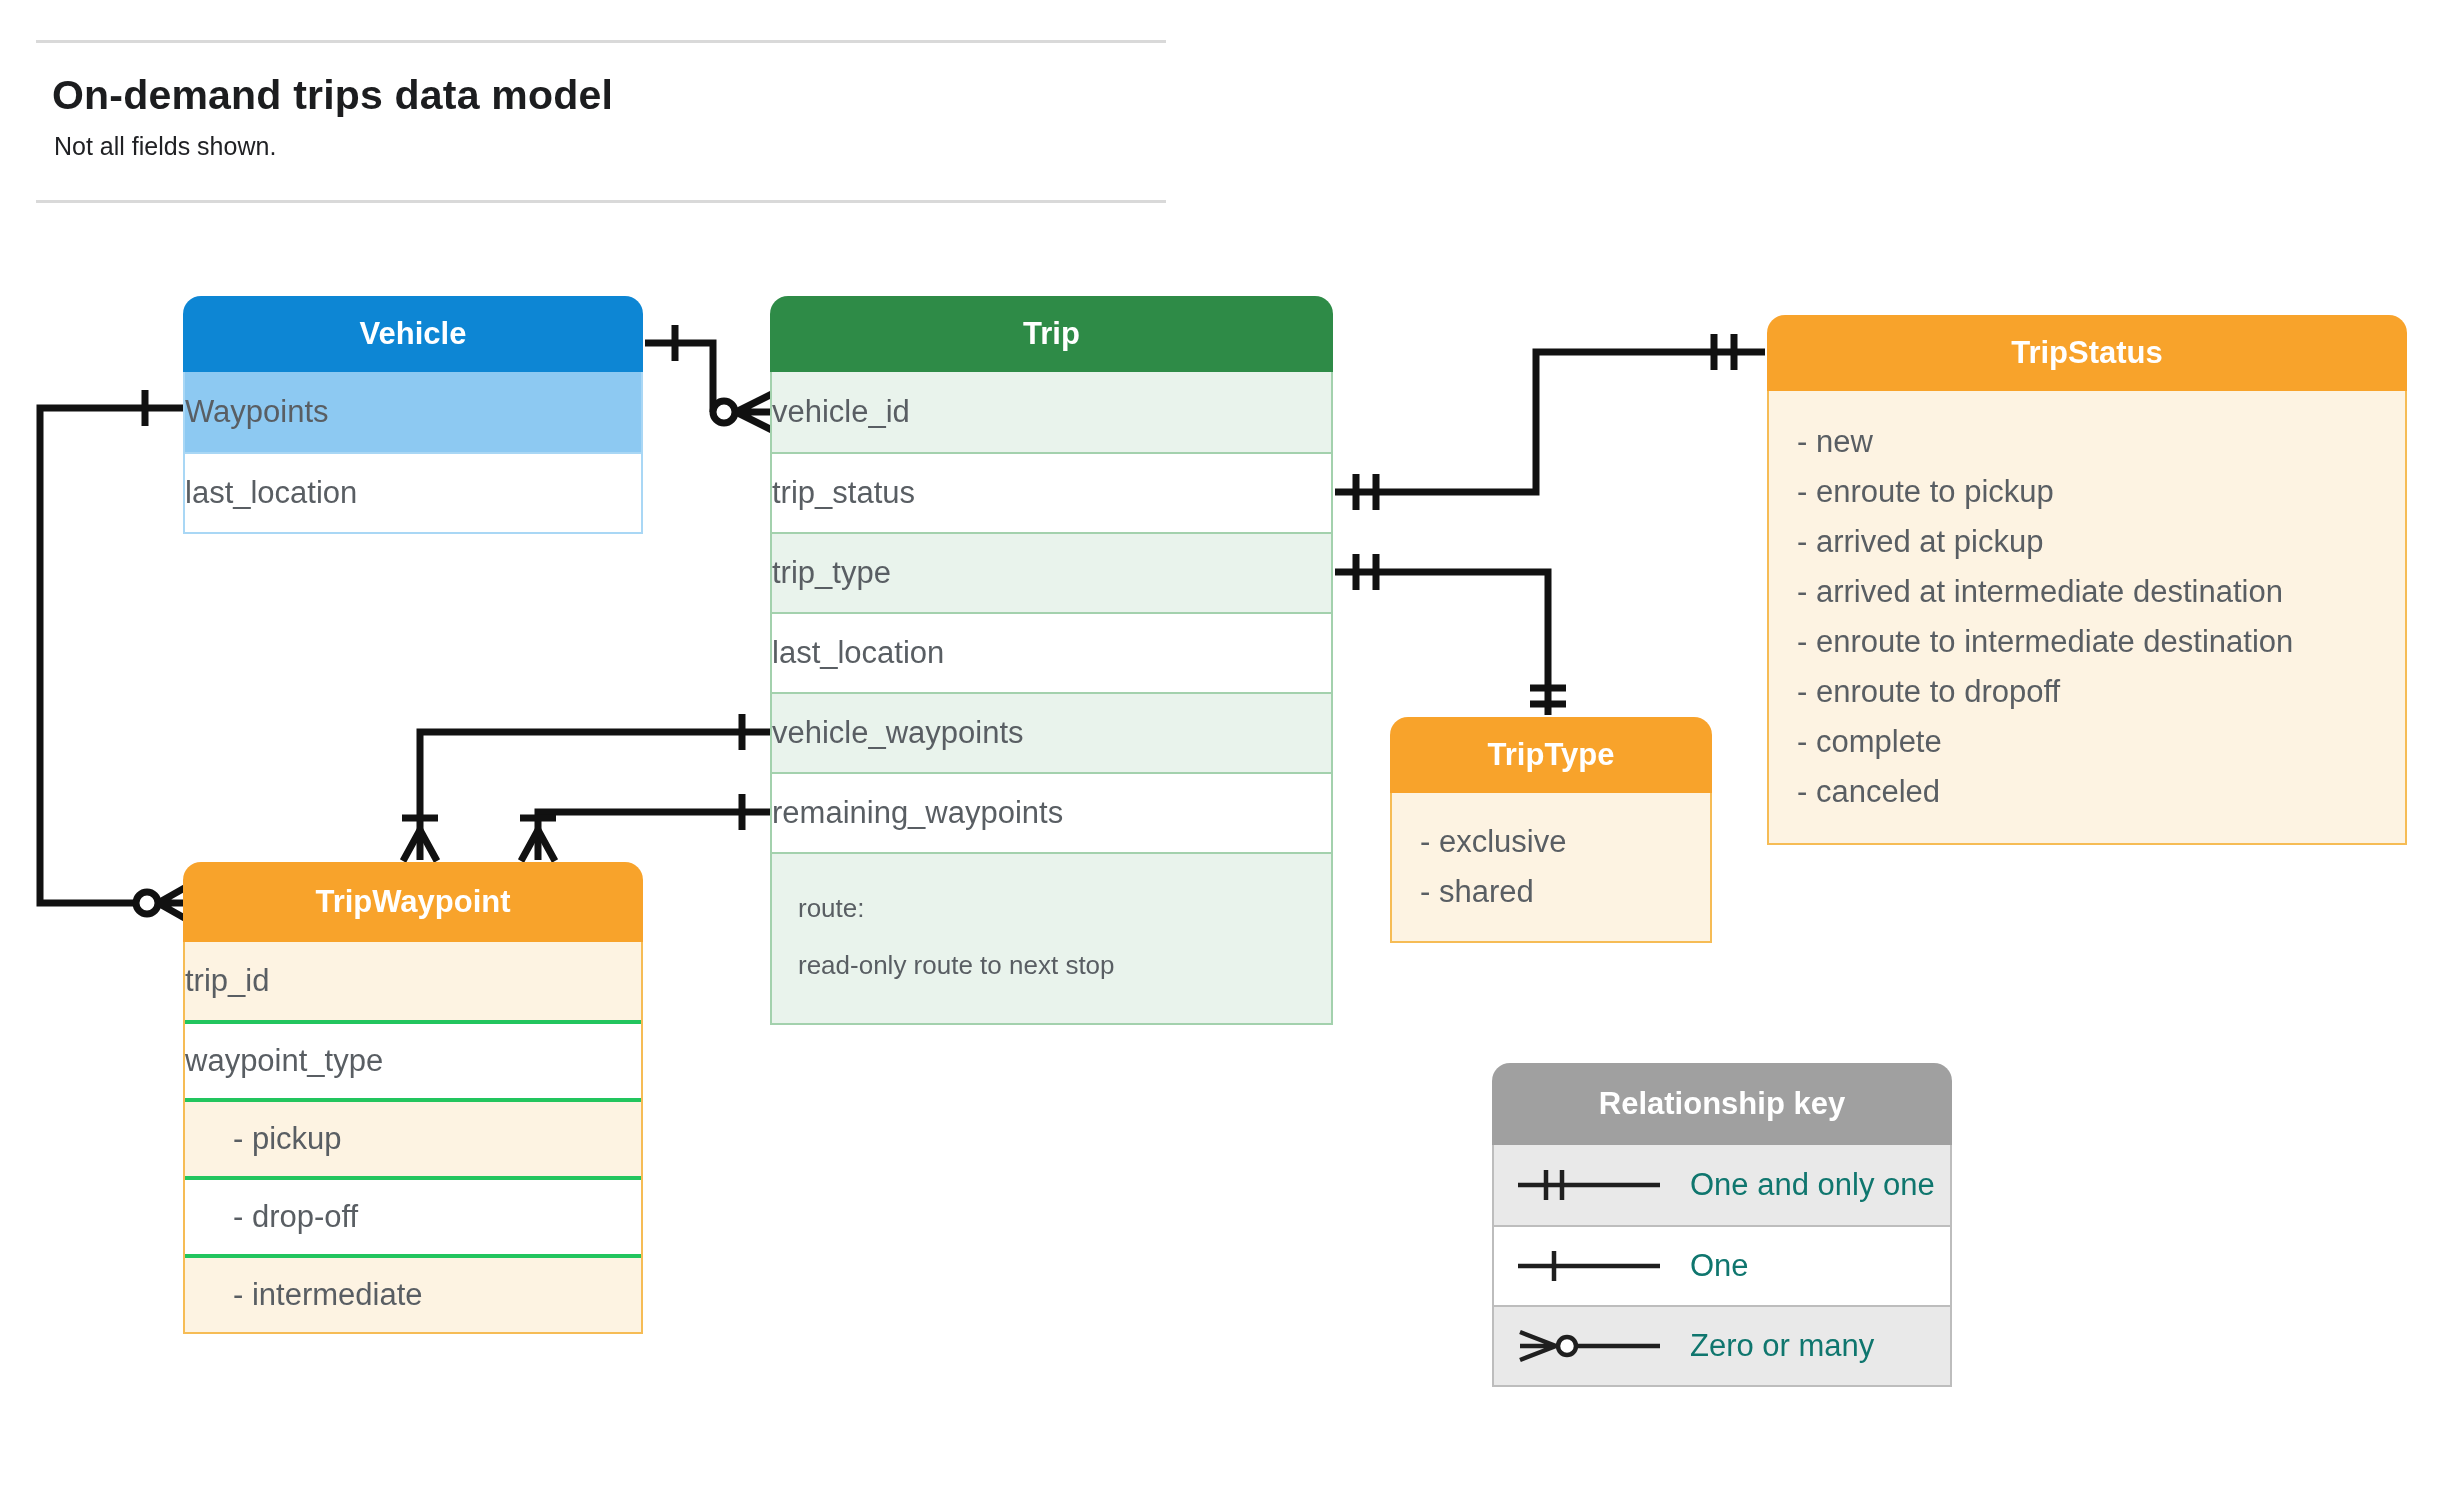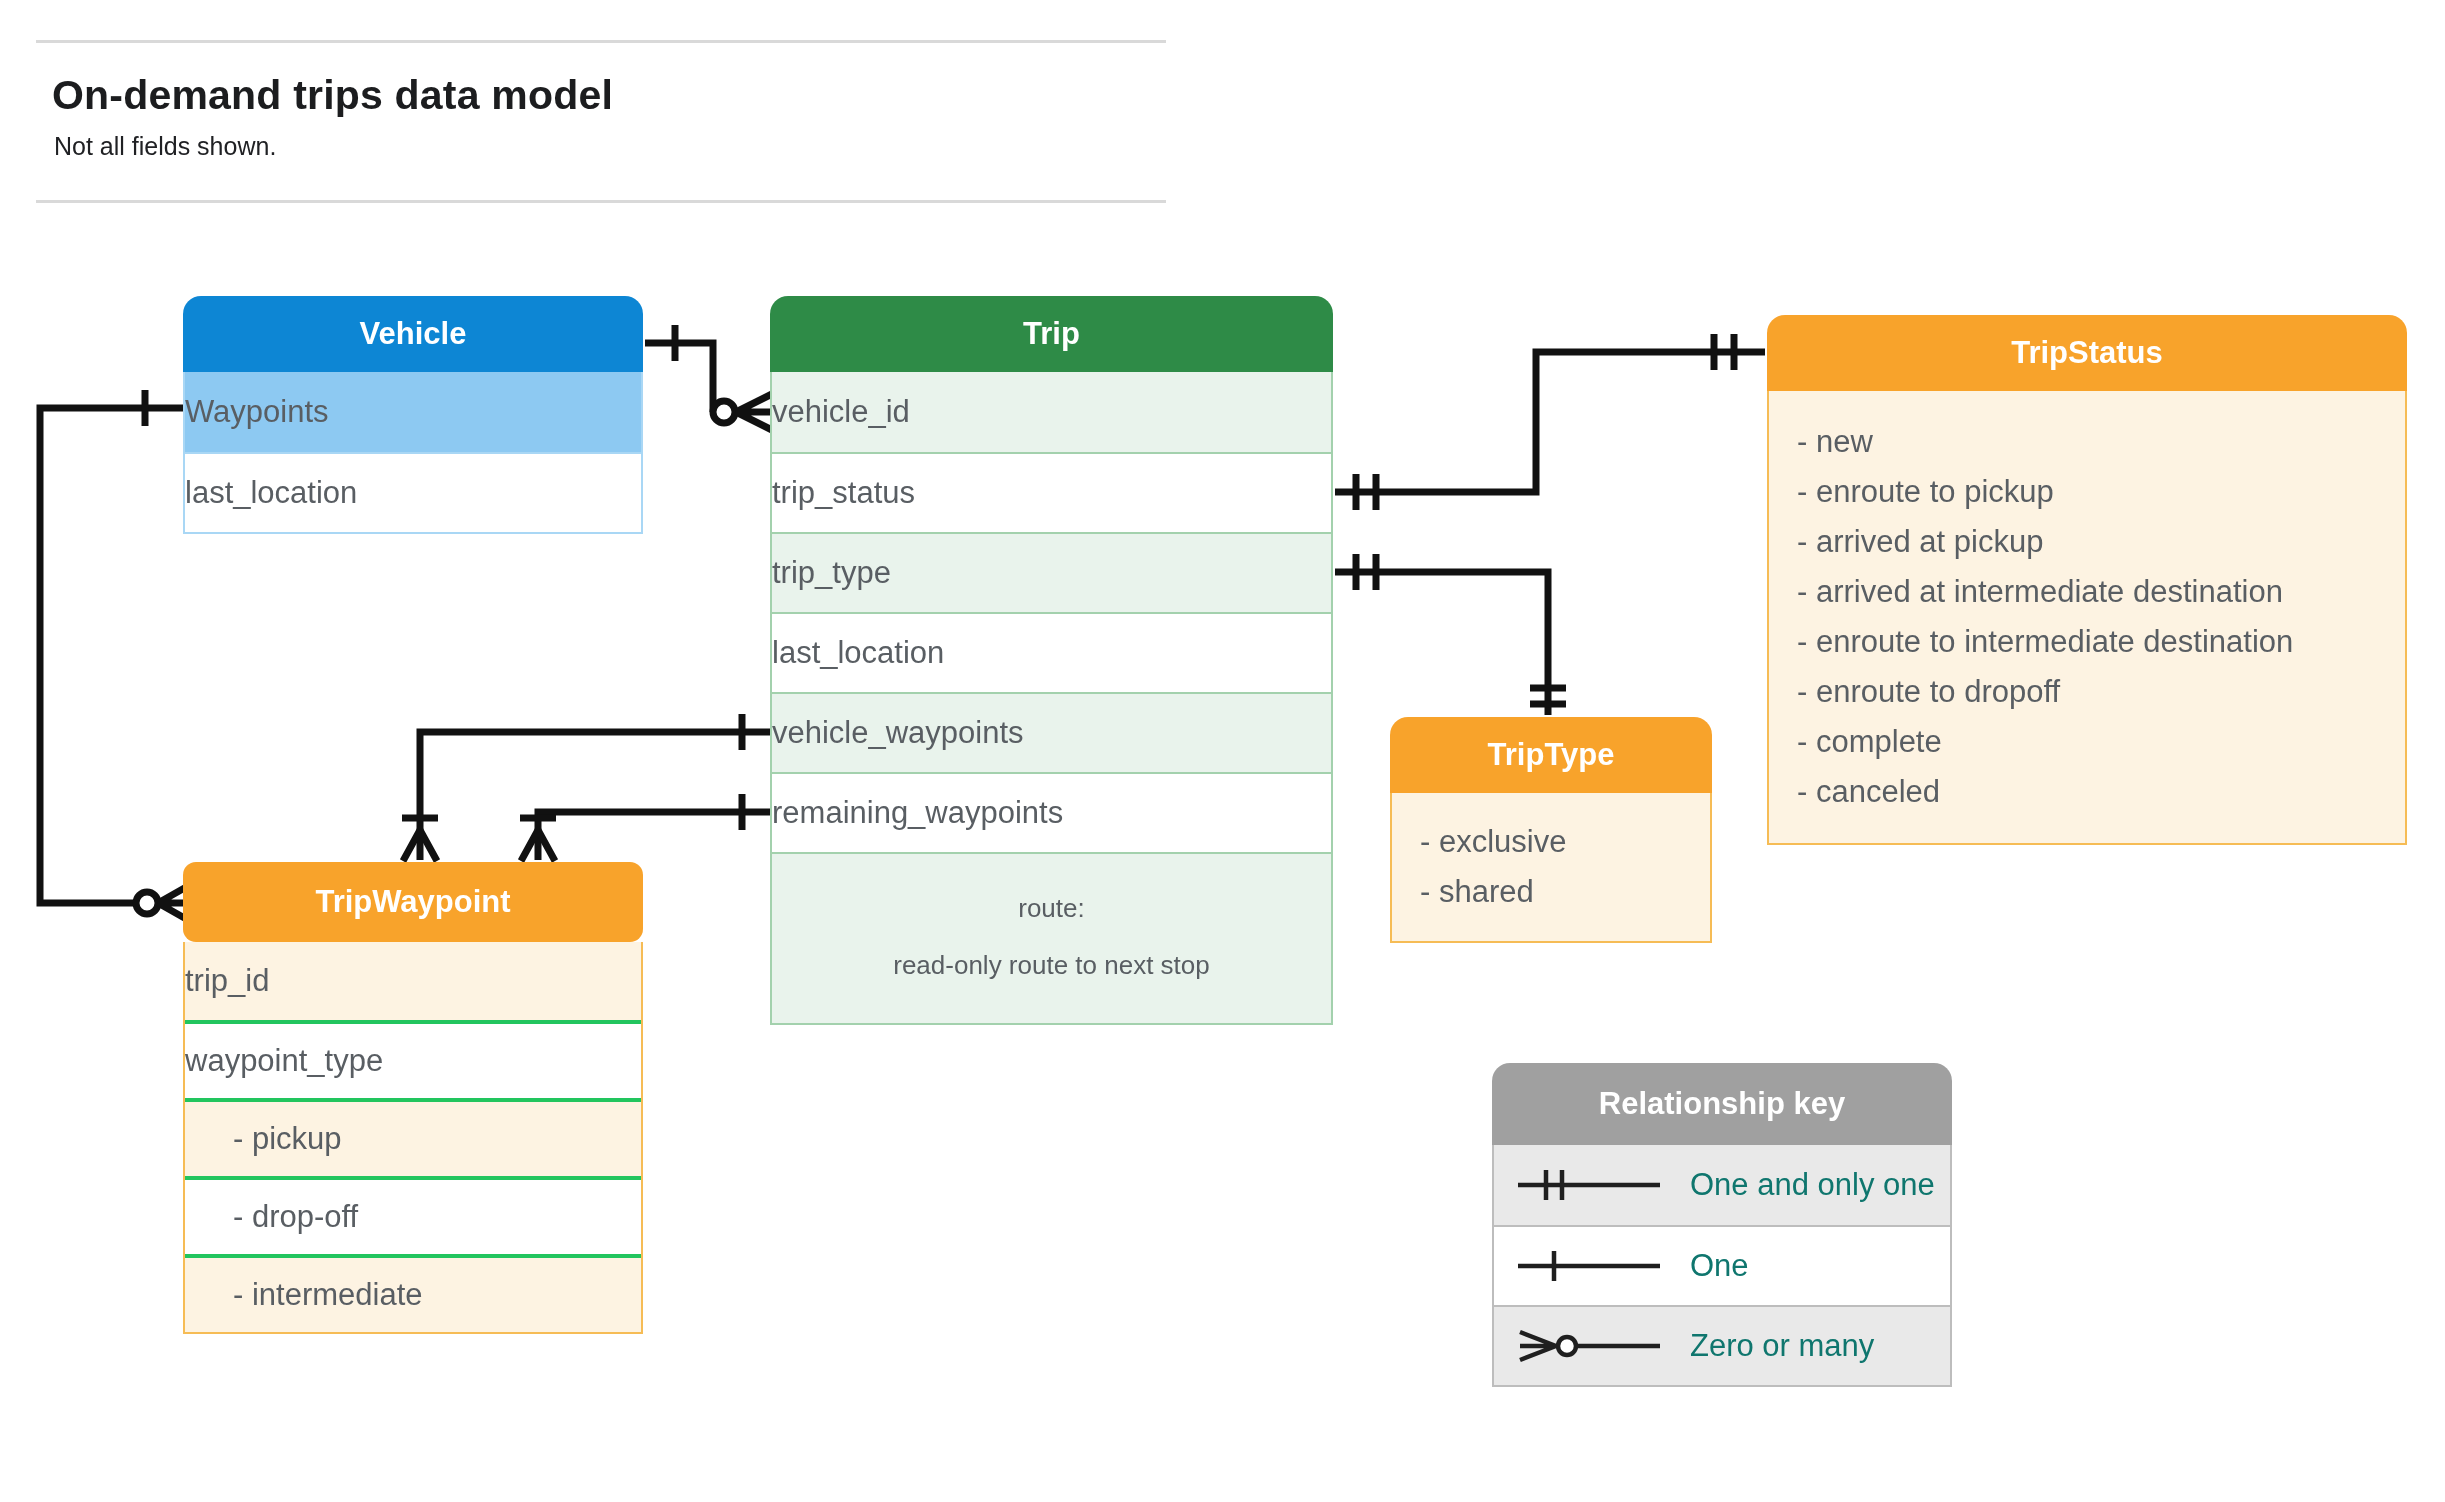--- a/index.html
+++ b/index.html
@@ -33,21 +33,21 @@
     box-sizing:border-box;
   }
   .row.indent{padding-left:48px;}
   
   .vehicle .hdr{background:#0d86d4;}
   .vehicle .body{border:2px solid #a9d7f5;border-top:none;}
   .vehicle .row+.row{border-top:2px solid #a9d7f5;}
   .vehicle .row.alt{background:#8dc9f2;}
   
   .trip .hdr{background:#2e8b47;}
-  .trip .body{border:2px solid #a3d1ad;border-top:none;text-align:center;}
+  .trip .body{border:2px solid #a3d1ad;border-top:none;}
   .trip .row+.row, .trip .route-row{border-top:2px solid #a3d1ad;}
   .trip .row.alt{background:#e9f3ec;}
   .route-row{
     background:#e9f3ec;height:171px;box-sizing:border-box;
     padding:26px 26px 0 26px;font-size:26px;color:#595e63;line-height:57px;
   }
   
   .orange .hdr{background:#f8a32b;}
   .orange .body{border:2px solid #f6bc55;border-top:none;background:#fdf3e2;}
   .tripwaypoint .row+.row{border-top:4px solid #22c55e;}
@@ -164,21 +164,21 @@
 
   <div class="entity orange triptype" style="left:1390px;top:717px;width:322px;">
     <div class="hdr">TripType</div>
     <div class="body enum-body">
       <div class="enum-item">- exclusive</div>
       <div class="enum-item">- shared</div>
     </div>
   </div>
 
   <div class="entity orange tripwaypoint" style="left:183px;top:862px;width:460px;">
-    <div class="hdr" style="height:80px;border-radius:13px;">TripWaypoint</div>
+    <div class="hdr" style="height:80px;">TripWaypoint</div>
     <div class="body" style="padding:0;background:#ffffff;">
       <div class="row alt" style="height:78px;">trip_id</div>
       <div class="row" style="height:78px;">waypoint_type</div>
       <div class="row alt indent" style="height:78px;">- pickup</div>
       <div class="row indent" style="height:78px;">- drop-off</div>
       <div class="row alt indent" style="height:78px;">- intermediate</div>
     </div>
   </div>
 
   <div class="entity legend" style="left:1492px;top:1063px;width:460px;">

